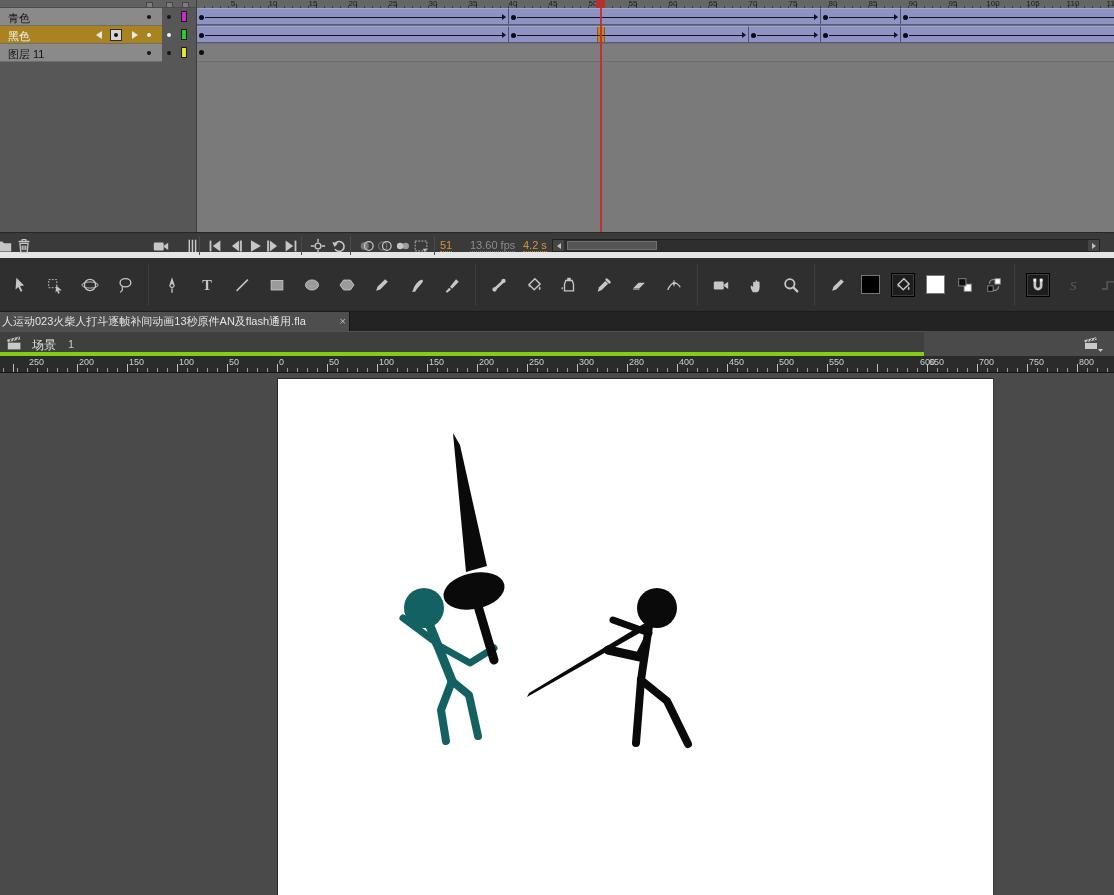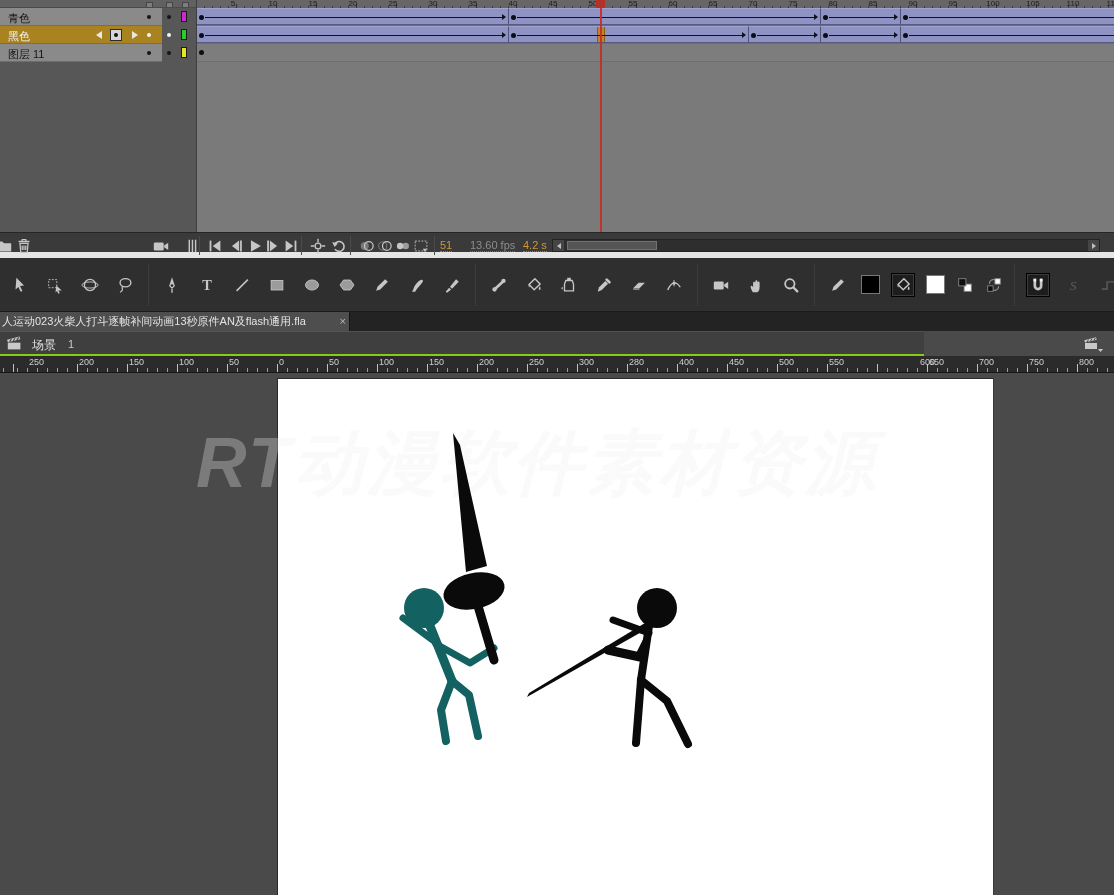--- a/index.html
+++ b/index.html
@@ -66,21 +66,21 @@
   .tdiv{width:1px;height:42px;background:#222;border-right:1px solid #3d3d3d;flex:none}
 
   
   #tabbar{position:absolute;left:0;top:312px;width:1114px;height:19px;background:#232323}
   #doc-tab{position:absolute;left:0;top:0;height:19px;width:350px;background:#4e4e4e;border-right:1px solid #141414;
       color:#e4e4e4;font-size:11px;line-height:19px;padding:0 16px 0 2px;white-space:nowrap;overflow:hidden}
   #tab-close{position:absolute;right:3px;top:0;height:19px;line-height:18px;color:#b8b8b8;font-size:11px}
 
   
   #editbar{position:absolute;left:0;top:331px;width:924px;height:25px;background:#3f3f3f;
-      border-top:1px solid #525252;border-bottom:2px solid #84cc16;color:#e0e0e0}
+      border-top:1px solid #525252;border-bottom:4px solid #84cc16;color:#e0e0e0}
   #scene-clapper{position:absolute;left:6px;top:3px;width:18px;height:18px;color:#c9c9c9}
   #scene-label{position:absolute;left:32px;top:5px;font-size:12px}
   #scene-number{position:absolute;left:68px;top:6px;font-size:11px;color:#c9c9c9}
   #edit-scene-btn{position:absolute;left:1082px;top:2px;width:24px;height:20px;color:#c9c9c9}
 
   
   #hruler{position:absolute;left:0;top:356px;width:1114px;height:17px;background:#2b2b2b;border-bottom:1px solid #161616}
   #hr-minor{position:absolute;left:0;right:0;bottom:0;height:4px;
       background:repeating-linear-gradient(90deg,transparent 0 9px,#9a9a9a 9px 10px);background-position-x:8px}
   #hr-major{position:absolute;left:0;right:0;bottom:0;height:8px;
@@ -559,21 +559,20 @@
         <span class="hrlabel" style="left: 879px; margin-left: 41px;">600</span>
         <span class="hrlabel" style="left: 929px;">650</span>
         <span class="hrlabel" style="left: 979px;">700</span>
         <span class="hrlabel" style="left: 1029px;">750</span>
         <span class="hrlabel" style="left: 1079px;">800</span>
       </div>
   </div>
 
   <div id="stage-area">
     <div id="stage-white"></div>
-    <div id="watermark">RT动漫软件素材资源</div>
 
     <svg id="stage-figures" viewBox="0 373 1114 522">
 
       <g style="stroke:var(--teal);fill:none;stroke-linecap:round;stroke-linejoin:round">
         <circle cx="424" cy="608" r="20" style="fill:var(--teal);stroke:none"></circle>
         <path d="M430 626 L452 681" stroke-width="9"></path>
         <path d="M438 644 L403 618" stroke-width="7"></path>
         <path d="M436 644 L470 663 L494 648" stroke-width="7"></path>
         <path d="M452 681 L441 710 L446 741" stroke-width="8"></path>
         <path d="M452 681 L469 695 L478 736" stroke-width="8"></path>

